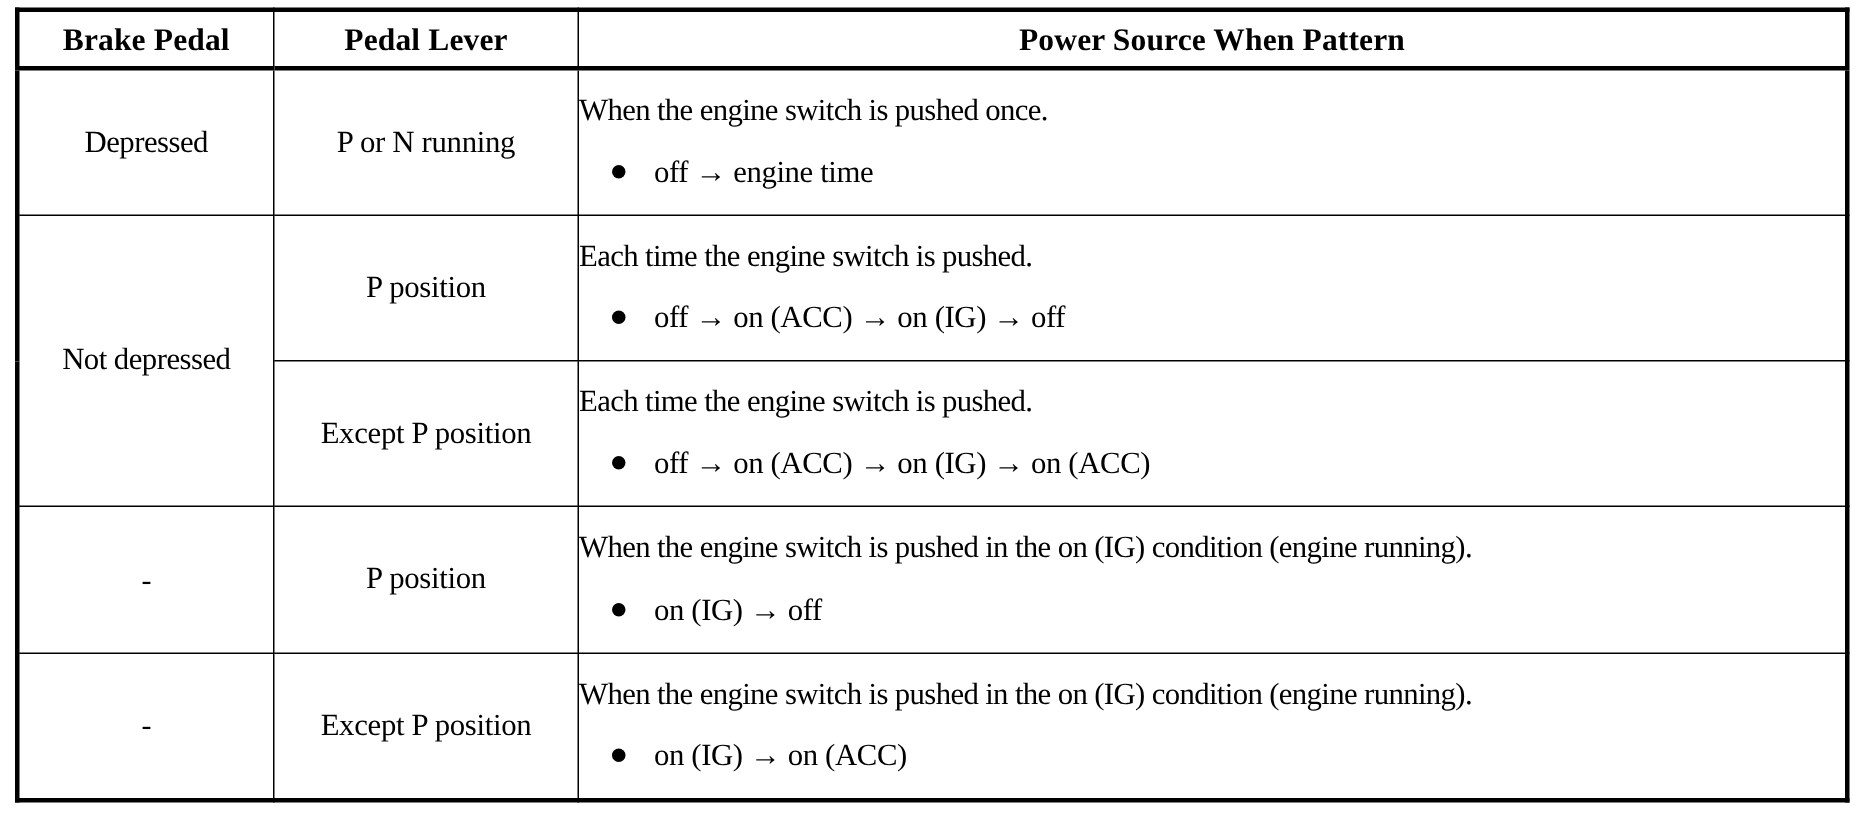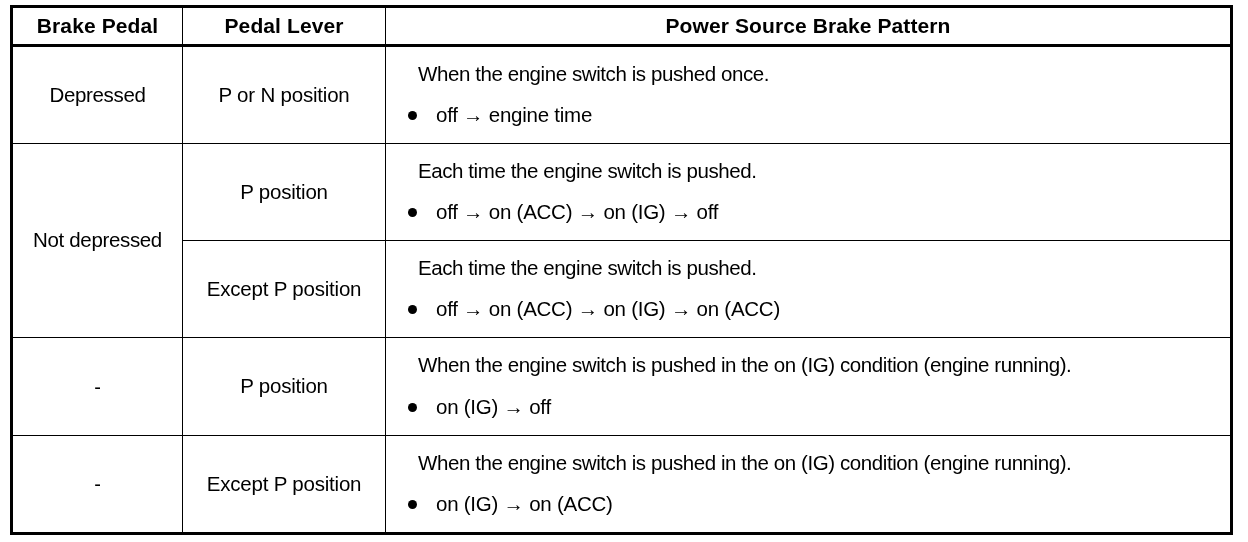--- a/index.html
+++ b/index.html
@@ -30,20 +30,21 @@
     table-layout: fixed;
     background: #ffffff;
   }
 
   table.spec td,
   table.spec th {
     border: 1.5px solid #000000;
     padding: 0;
     vertical-align: middle;
     font-weight: normal;
+    font-family: Liberation Serif, serif;
   }
 
   
   table.spec {
     border: 3px solid #000000;
   }
 
   col.c1 { width: 171px; }
   col.c2 { width: 203px; }
   col.c3 { width: 846px; }
@@ -85,21 +86,20 @@
     padding: 0 4px 0 6px;
     font-size: 20.5px;
     line-height: 1.0;
   }
 
   .p-title {
     display: block;
     white-space: nowrap;
     letter-spacing: -0.42px;
     padding-top: 9px;
-    margin-left: 32px;
   }
 
   .p-bullet {
     display: block;
     white-space: nowrap;
     letter-spacing: -0.25px;
     padding-top: 21px;
     padding-bottom: 10px;
     padding-left: 22px;
   }
@@ -132,31 +132,31 @@
   <table class="spec">
     <colgroup>
       <col class="c1">
       <col class="c2">
       <col class="c3">
     </colgroup>
     <thead>
       <tr class="head-row">
         <th class="h1">Brake Pedal</th>
         <th class="h2">Pedal Lever</th>
-        <th class="h3">Power Source Brake Pattern</th>
+        <th class="h3">Power Source When Pattern</th>
       </tr>
     </thead>
     <tbody>
 
       <tr class="r1">
         <td class="cond">
           <span class="txt">Depressed</span>
         </td>
         <td class="lever">
-          <span class="txt">P or N position</span>
+          <span class="txt">P or N running</span>
         </td>
         <td class="pattern">
           <span class="p-title">When the engine switch is pushed once.</span>
           <span class="p-bullet"><span class="dot"></span><span>off → engine time</span></span>
         </td>
       </tr>
 
       <tr class="r2">
         <td class="cond merged" rowspan="2">
           <span class="txt">Not depressed</span>

